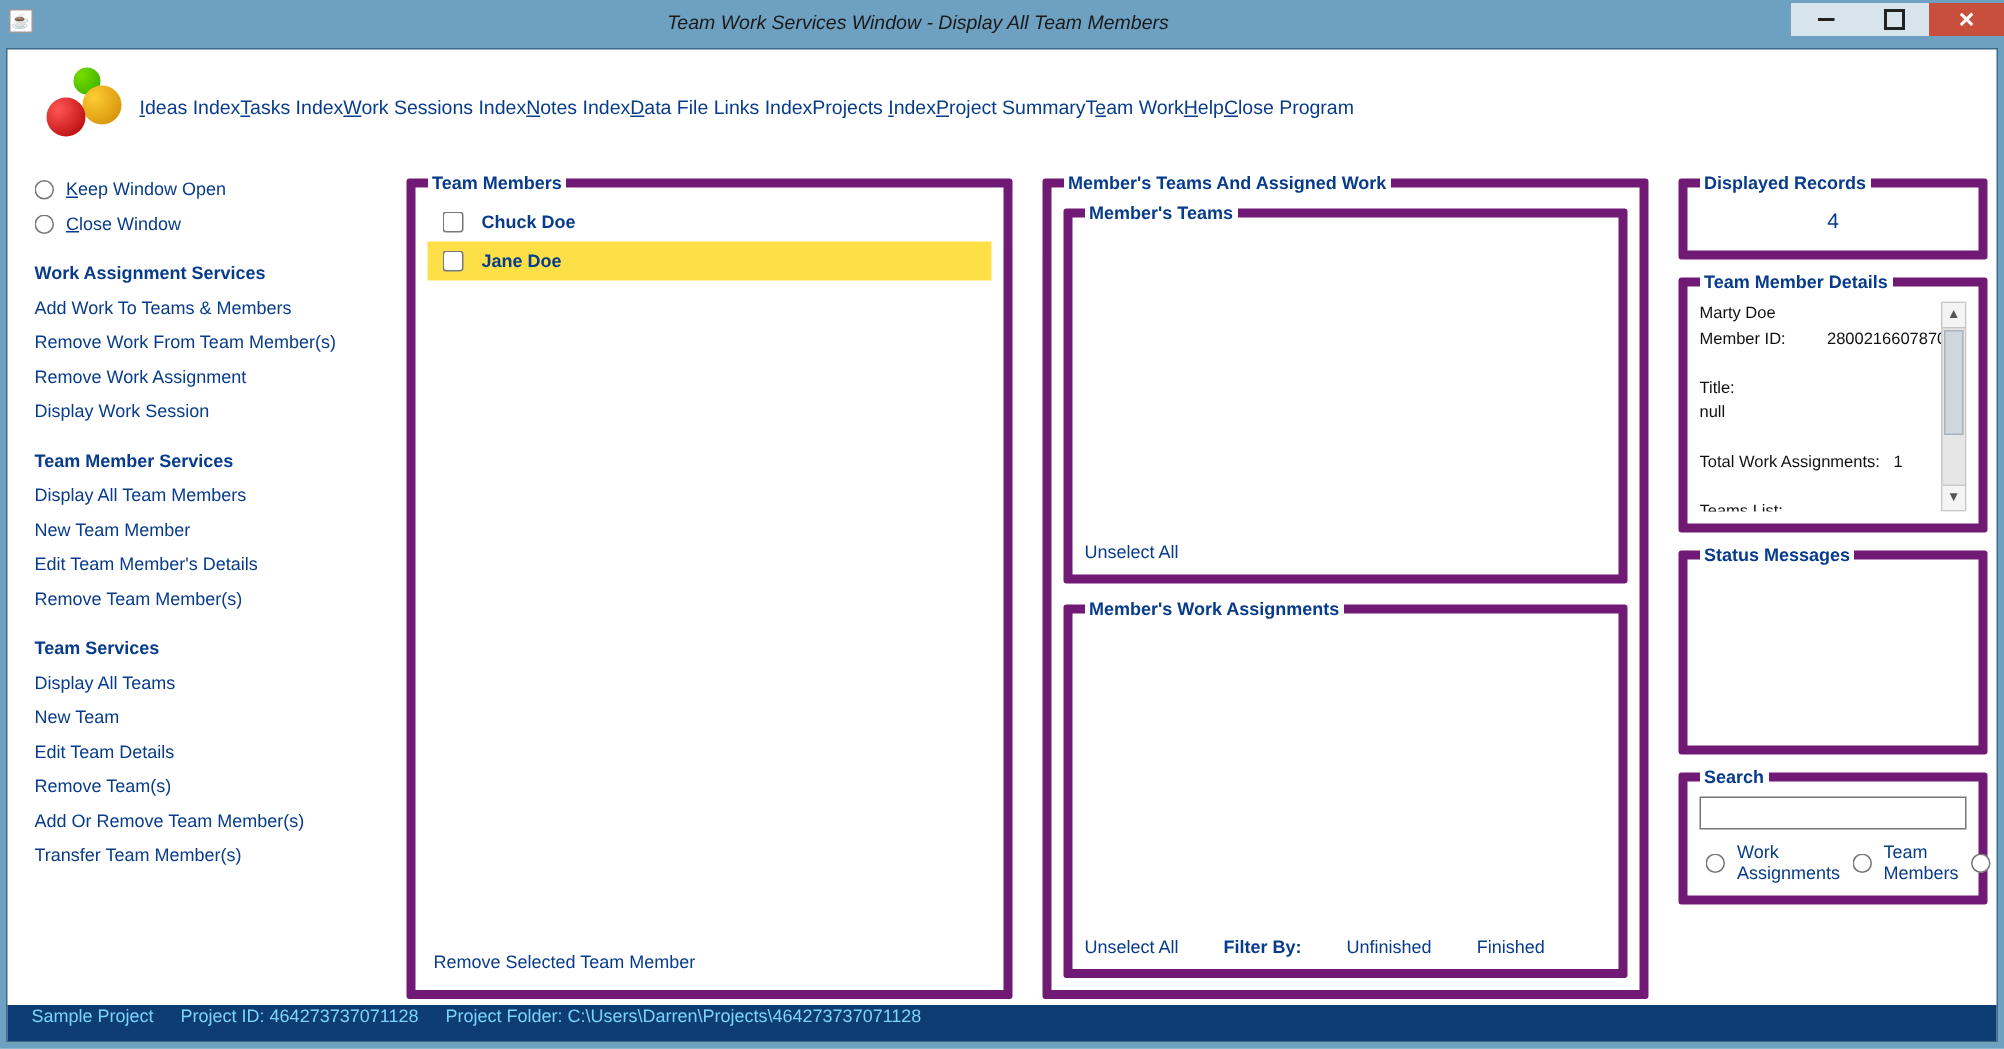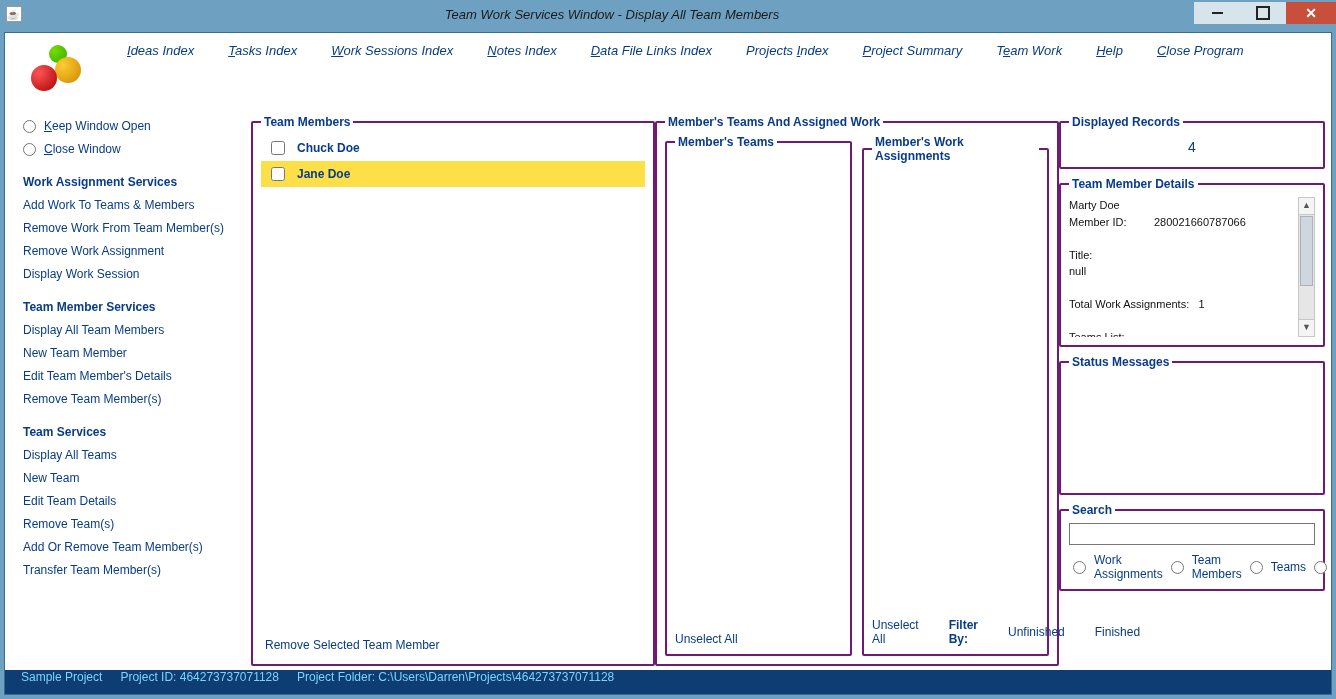--- a/index.html
+++ b/index.html
@@ -56,61 +56,59 @@
   .client-area {
     flex: 1;
     margin: 4px;
     background: #fff;
     display: flex;
     flex-direction: column;
     border: 1px solid #3d6b8a;
   }
   .menubar {
     display: flex;
-    align-items: flex-start;
+    align-items: center;
     padding: 10px 20px 16px 20px;
-    gap: 34px;
-    font-style: italic;
   }
   .logo {
     width: 60px; height: 56px;
     position: relative;
     margin-right: 8px;
   }
   .logo .ball1{position:absolute;width:18px;height:18px;border-radius:50%;background:radial-gradient(circle at 30% 30%,#7d0,#3a0);top:2px;left:24px;}
   .logo .ball2{position:absolute;width:26px;height:26px;border-radius:50%;background:radial-gradient(circle at 30% 30%,#fc3,#c80);top:14px;left:30px;}
   .logo .ball3{position:absolute;width:26px;height:26px;border-radius:50%;background:radial-gradient(circle at 30% 30%,#f55,#a00);top:22px;left:6px;}
   .menu-item {
     color: #083c8a;
     font-size: 13px;
     cursor: pointer;
   }
   .menu-item .ul { text-decoration: underline; }
   .workspace {
     flex:1;
     display: flex;
     padding: 0 6px 4px 6px;
-    gap: 0;
+    gap: 20px;
     overflow: hidden;
   }
   .sidebar {
     width: 240px;
     padding: 4px 4px 4px 12px;
     display:flex;
     flex-direction:column;
     gap: 9px;
   }
   .radio-row, .link-row { display:flex; align-items:center; gap:8px; font-size:12px;}
   .radio-row input { margin:0; }
   .radio-row label, .link-row { color:#083c8a; }
   .radio-row label .ul, .link-row .ul { text-decoration: underline; }
   .sidebar .section-label { color:#083c8a; font-weight:bold; margin-top:10px;}
   .link-row { cursor:pointer; }
   fieldset.group {
-    border: 2px solid #701a75;
+    border: 6px solid #701a75;
     border-radius: 2px;
     padding: 6px 8px 8px 8px;
     margin: 0;
     min-width: 0;
     position:relative;
   }
   fieldset.group > legend {
     color:#083c8a;
     font-weight:bold;
     font-size:12px;
@@ -130,21 +128,21 @@
     color:#083c8a;
   }
   .member-row.selected { background:#fde047; }
   .member-row input[type=checkbox]{width:14px;height:14px;margin:0;}
   .remove-link { color:#083c8a; padding:8px 4px 4px 4px; font-size:12px;}
   .col-assigned {
     width: 404px;
     display:flex;
     flex-direction:column;
   }
-  .col-assigned fieldset.outer{flex:1;display:flex;gap:10px;}
+  .col-assigned fieldset.outer{flex:1;display:flex;flex-direction:column;gap:10px;}
   .col-assigned fieldset.inner{flex:1;display:flex;flex-direction:column;}
   .inner-body{flex:1;}
   .inner-footer{display:flex;align-items:center;gap:30px;color:#083c8a;padding-top:4px;font-size:12px;}
   .inner-footer .label{color:#083c8a;font-weight:bold;}
   .col-right {
     flex:1;
     display:flex;
     flex-direction:column;
     gap:8px;
     min-width:0;

